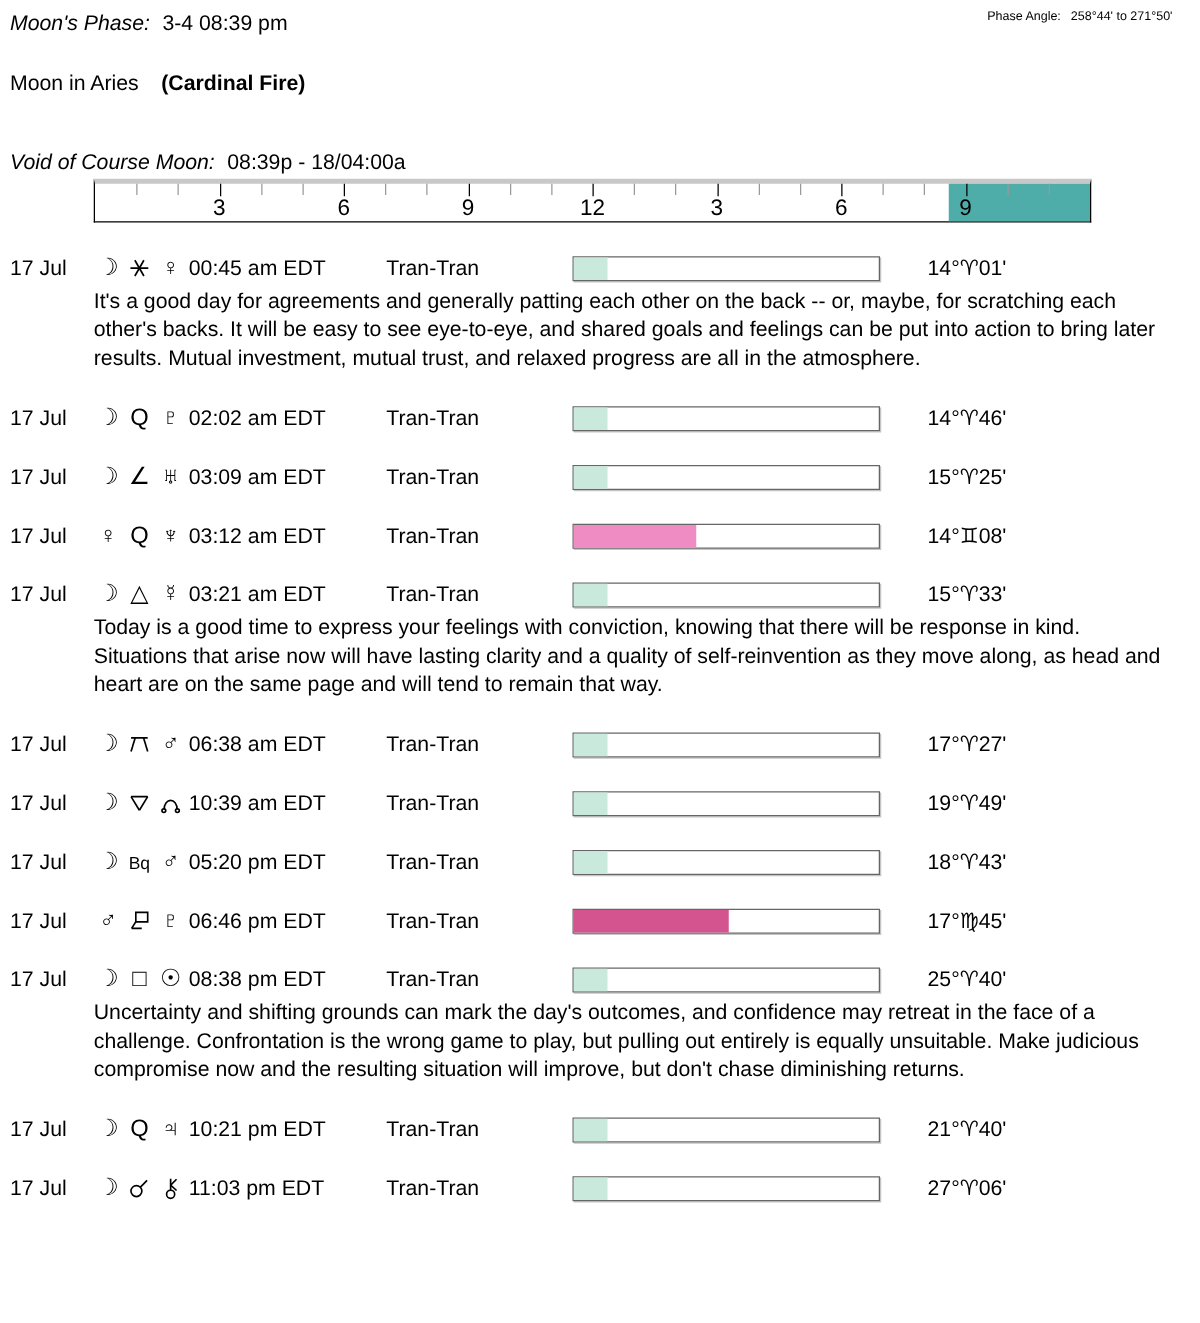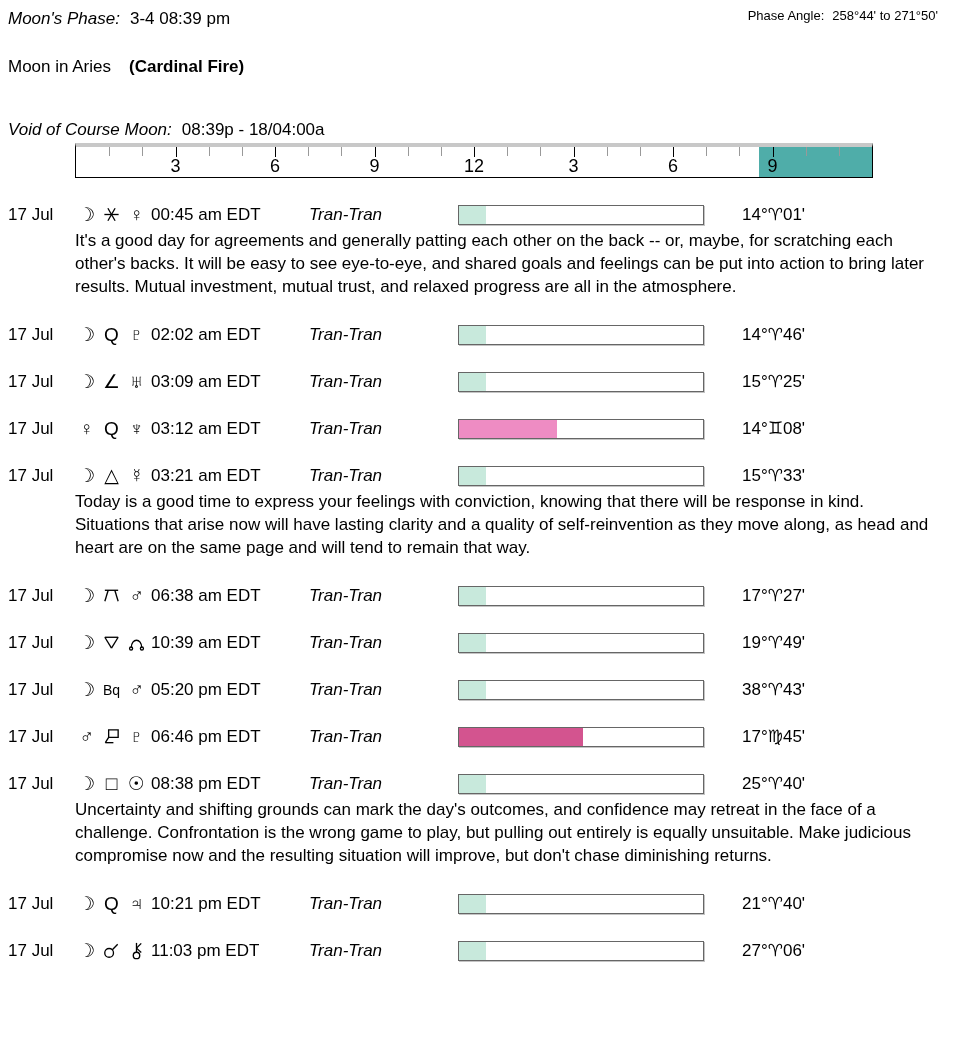--- a/index.html
+++ b/index.html
@@ -8,21 +8,21 @@
     width:960px; height:1058px; overflow:hidden;
     font-family:"Liberation Sans","DejaVu Sans",sans-serif;
     font-size:17px; color:#000;
   }
   .page { position:relative; width:960px; padding:9px 0 0 0; }
 
   
   .hdr-line { padding-left:8px; white-space:nowrap; }
   .hdr-line .lbl { margin-right:10px;font-style:italic; }
   #phase-angle {
-    position:absolute; top:8px; right:22px; font-size:13px; white-space:nowrap;
+    position:absolute; top:8px; right:22px; font-size:10px; white-space:nowrap;
   }
   #phase-angle .lbl { margin-right:8px; }
   #moon-sign { margin-top:28px; }
   #moon-sign .attrs { margin-left:18px;font-weight:bold; }
   #voc-line { margin-top:43px; }
 
   
   .ruler {
     position:relative; margin-left:75px; margin-top:3px;
     width:798px; height:35px; background:#fff;
@@ -41,21 +41,21 @@
     display:flex; align-items:center; height:21px; margin-top:26px;
     padding-left:8px; white-space:nowrap;
   }
   .arow .date  { width:54px; }
   .arow .syms  { width:76px; display:flex; align-items:center; gap:2px; margin-left:13px; }
   .sym { display:inline-flex; width:23px; justify-content:center; align-items:center;
          font-size:19px; line-height:1; }
   .sym svg { display:block; }
   .sym .g-bq { font-size:14px; }
   .arow .time  { width:150px; margin-left:0px; }
-  .arow .rel   { width:100px; margin-left:8px;font-style:italic; }
+  .arow .rel   { width:100px; margin-left:8px; }
   .arow .barwrap {
     width:246px; height:20px; margin-left:49px;
     border:1px solid #666; background:#fff; position:relative;
     box-shadow:1px 1px 0 0 #c4c4c4;
   }
   .arow .fill { position:absolute; left:0; top:0; bottom:0; }
   .arow .pos  { margin-left:38px; }
   .note {
     margin:4px 30px 0 75px; line-height:23px;
   }
@@ -291,21 +291,21 @@
           </span>
           <span class="sym">
             <span>♂</span>
           </span>
         </span>
     <span class="time">05:20 pm EDT</span>
     <span class="rel">Tran-Tran</span>
     <span class="barwrap">
       <span class="fill" style="width: 11%; background: rgb(200, 233, 220);"></span>
     </span>
-    <span class="pos">38°♈43'</span>
+    <span class="pos">18°♈43'</span>
   </div>
 
   <div class="arow">
     <span class="date">17 Jul</span>
     <span class="syms">
           <span class="sym">
             <span>♂</span>
           </span>
           <span class="sym">
             <svg viewBox="0 0 20 20" width="19" height="19">

